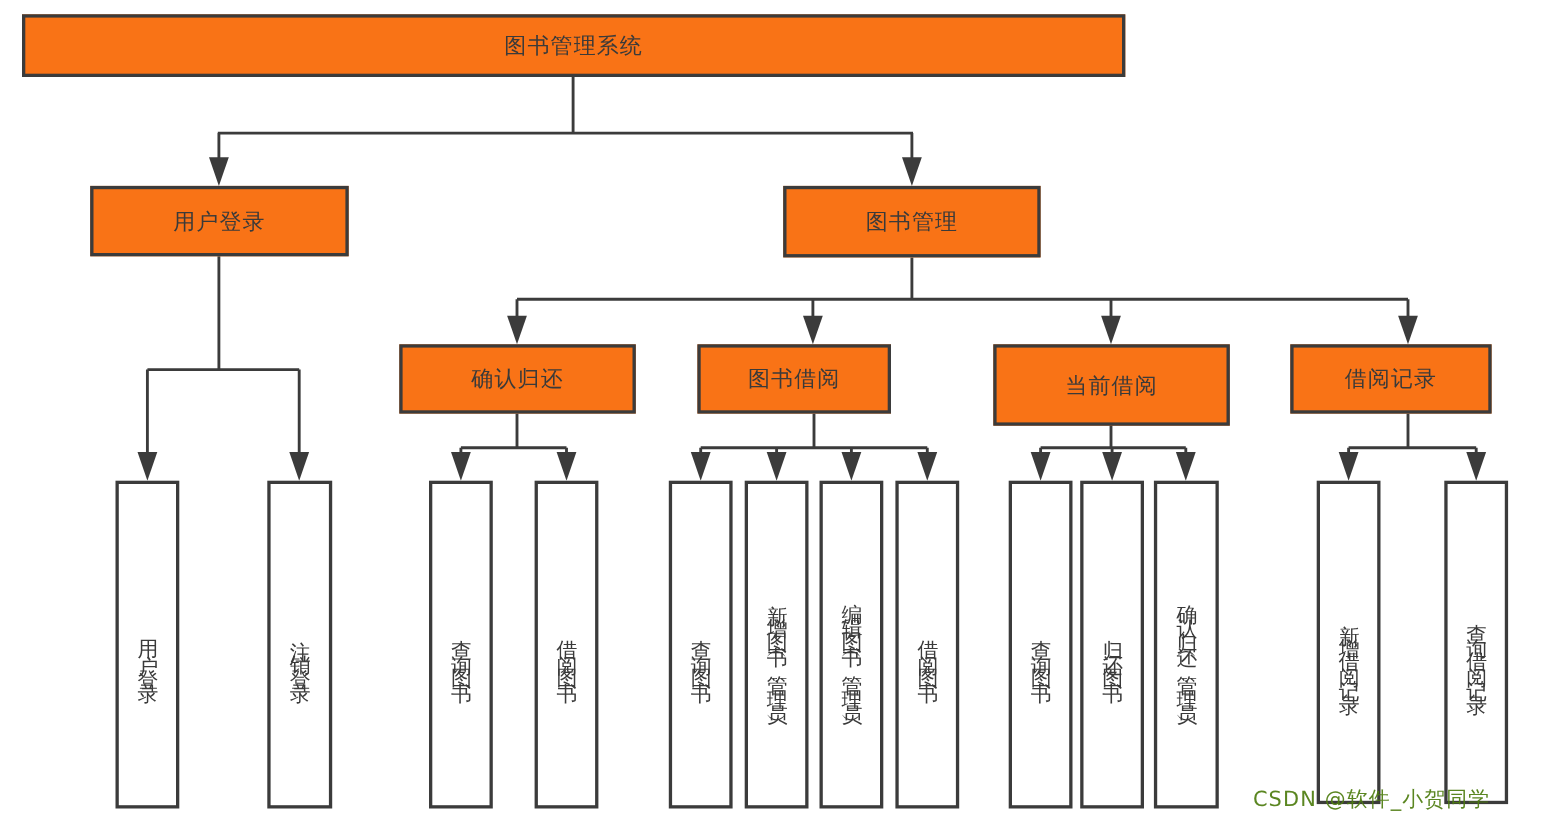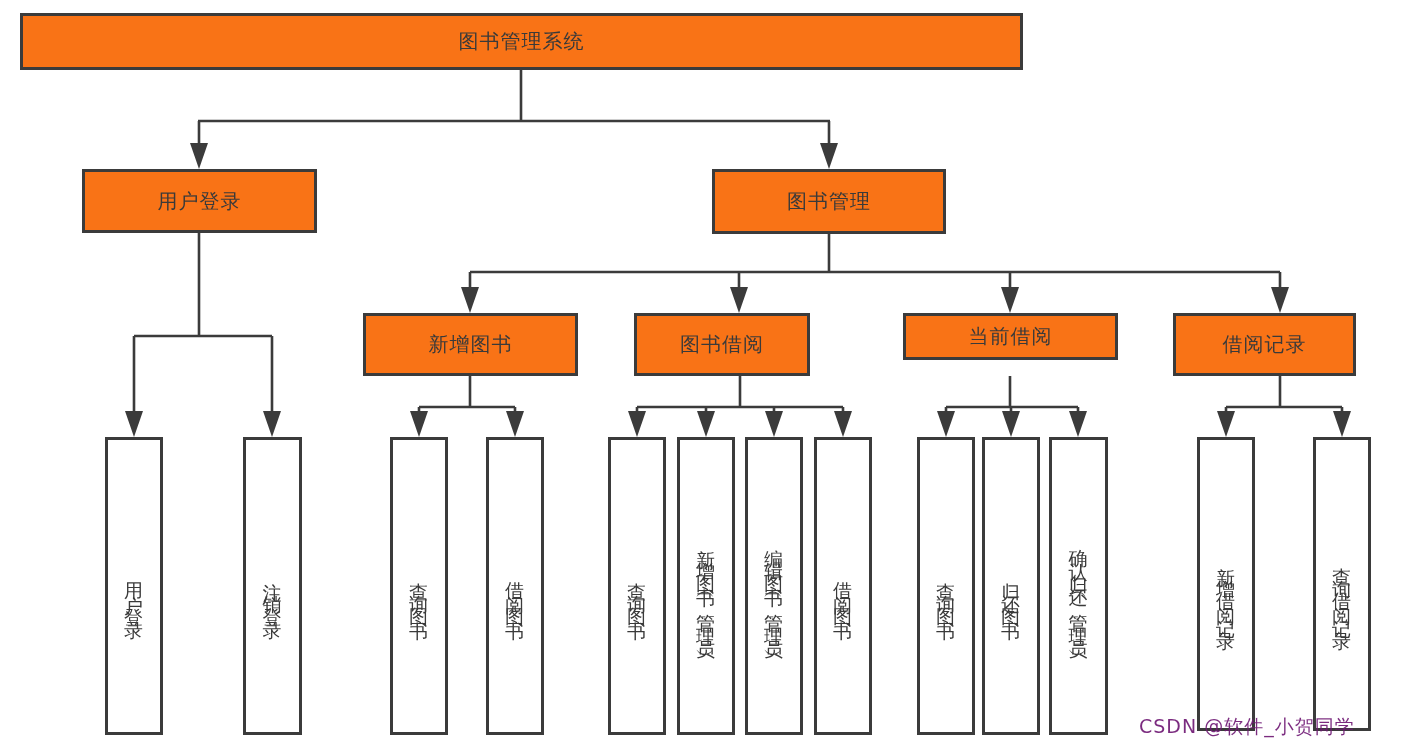--- a/index.html
+++ b/index.html
@@ -51,21 +51,21 @@
     margin-bottom: -13px; 
     line-height: 1;
     white-space: nowrap;
   }
 
   .watermark {
     position: absolute;
     left: 1139px;
     top: 714px;
     font-size: 19px;
-    color: #701a75;
+    color: #4d7c0f;
     opacity: 0.92;
     letter-spacing: 1px;
     white-space: nowrap;
   }
 </style>
 </head>
 <body>
 
 <div class="canvas">
 
@@ -114,23 +114,23 @@
       <polygon points="1217,411 1235,411 1226,437"></polygon>
       <polygon points="1333,411 1351,411 1342,437"></polygon>
     </g>
   </svg>
 
   <div class="node" style="left:20px; top:13px; width:1003px; height:57px;">图书管理系统</div>
 
   <div class="node" style="left:82px; top:169px; width:235px; height:64px;">用户登录</div>
   <div class="node" style="left:712px; top:169px; width:234px; height:65px;">图书管理</div>
 
-  <div class="node" style="left:363px; top:313px; width:215px; height:63px;">新增图书</div>
+  <div class="node" style="left:363px; top:313px; width:215px; height:63px;">确认归还</div>
   <div class="node" style="left:634px; top:313px; width:176px; height:63px;">图书借阅</div>
-  <div class="node" style="left:903px; top:313px; width:215px; height:47px;">当前借阅</div>
+  <div class="node" style="left:903px; top:313px; width:215px; height:74px;">当前借阅</div>
   <div class="node" style="left:1173px; top:313px; width:183px; height:63px;">借阅记录</div>
 
   <div class="leaf" style="left:105px; top:437px; width:58px; height:298px;">
     <span class="vtext">用户登录</span>
   </div>
   <div class="leaf" style="left:243px; top:437px; width:59px; height:298px;">
     <span class="vtext">注销登录</span>
   </div>
 
   <div class="leaf" style="left:390px; top:437px; width:58px; height:298px;">

